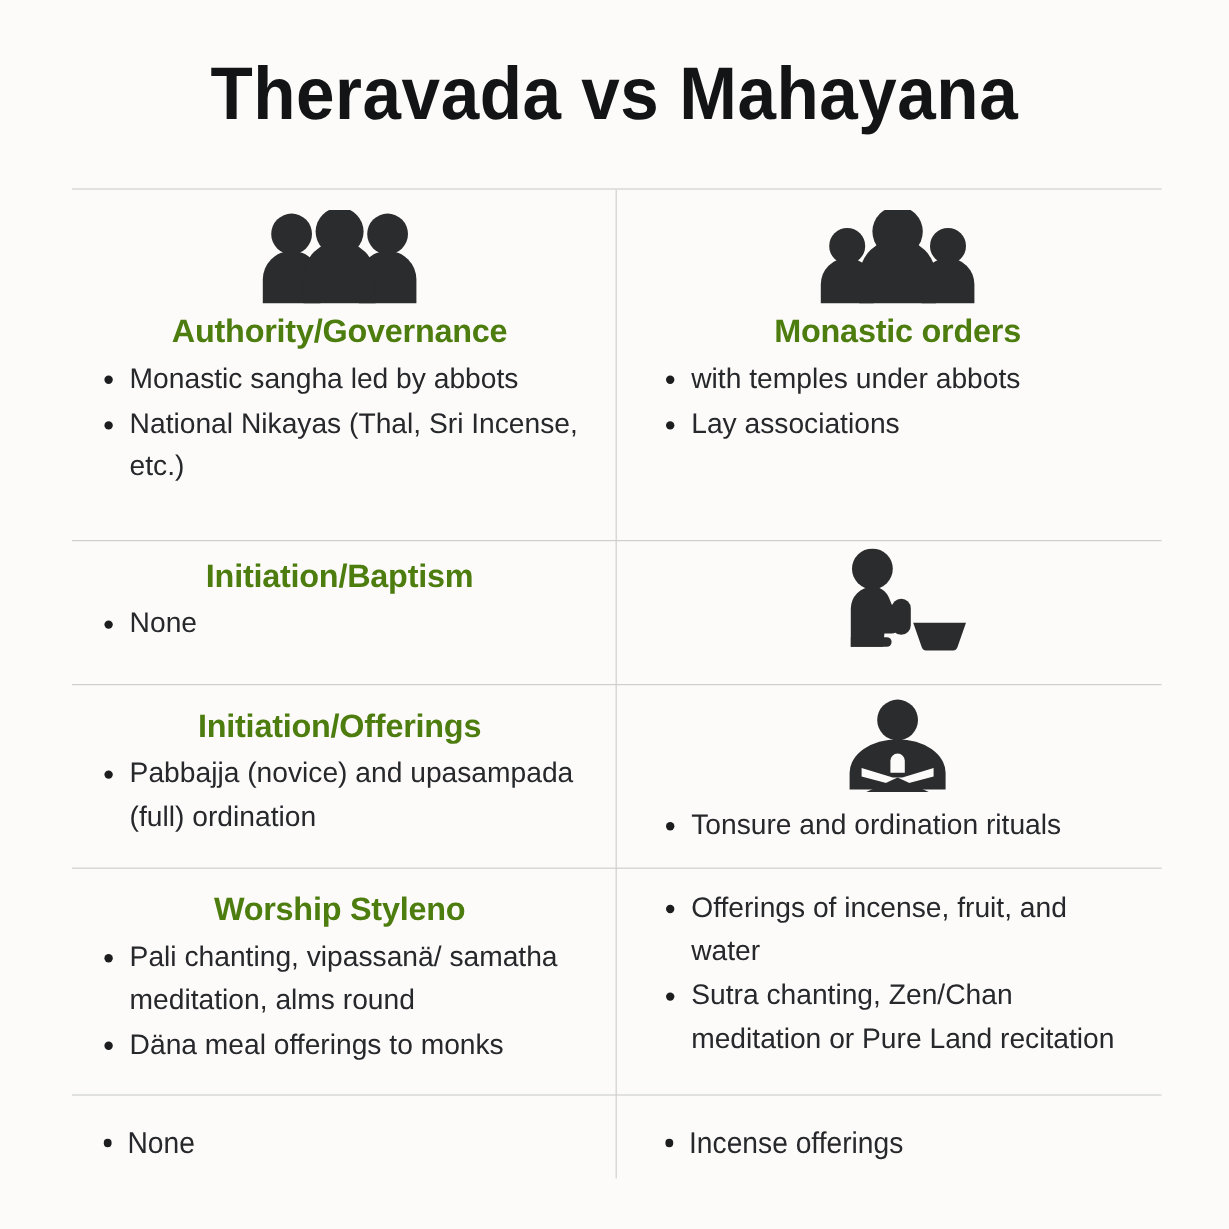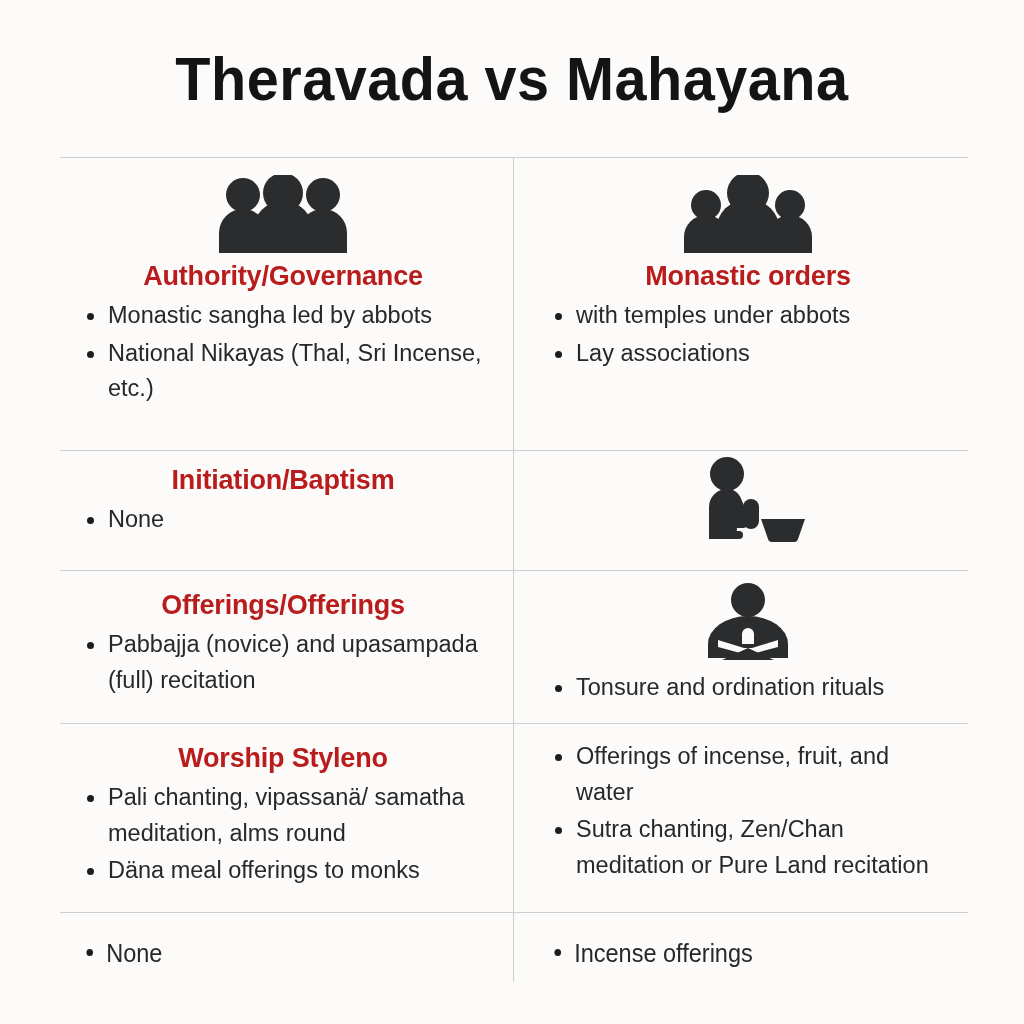--- a/index.html
+++ b/index.html
@@ -85,21 +85,21 @@
     align-items: flex-end;
   }
   .icon-wrap svg { display: block; }
 
   
   .cell-heading {
     text-align: center;
     font-size: 27px;
     font-weight: 700;
     letter-spacing: -0.2px;
-    color: #b91c1c;
+    color: #4d7c0f;
     margin: 8px 0 6px 0;
     line-height: 1.15;
   }
   
   ul.bullets {
     list-style: none;
     margin: 4px;
     padding: 0;
   }
   ul.bullets li {
@@ -209,23 +209,23 @@
               <path d="M20 74 h30 a4 4 0 0 1 0 8 h-30 Z"></path>
               <path d="M72 62 h44 l-7 20 a4 4 0 0 1 -4 3 h-22 a4 4 0 0 1 -4 -3 Z"></path>
             </g>
           </svg>
         </div>
       </div>
     </div>
 
     <div class="row" id="row3">
       <div class="cell left">
-        <div class="cell-heading">Offerings/Offerings</div>
-        <ul class="bullets">
-          <li>Pabbajja (novice) and upasampada (full) recitation</li>
+        <div class="cell-heading">Initiation/Offerings</div>
+        <ul class="bullets">
+          <li>Pabbajja (novice) and upasampada (full) ordination</li>
         </ul>
       </div>
       <div class="cell right">
         <div class="icon-wrap">
           <svg width="120" height="84" viewBox="0 0 120 84" aria-hidden="true">
             <g fill="#2b2c2e">
               <circle cx="60" cy="18" r="17"></circle>
               <path d="M20 76 V62 a40 28 0 0 1 80 0 V76 Z"></path>
               <path d="M60 46 a6 6 0 0 1 6 6 v10 h-12 v-10 a6 6 0 0 1 6 -6 Z" fill="#fcfbf9"></path>
               <path d="M30 58 l26 8 h8 l26 -8 v7 l-26 7 h-8 l-26 -7 Z" fill="#fcfbf9"></path>

